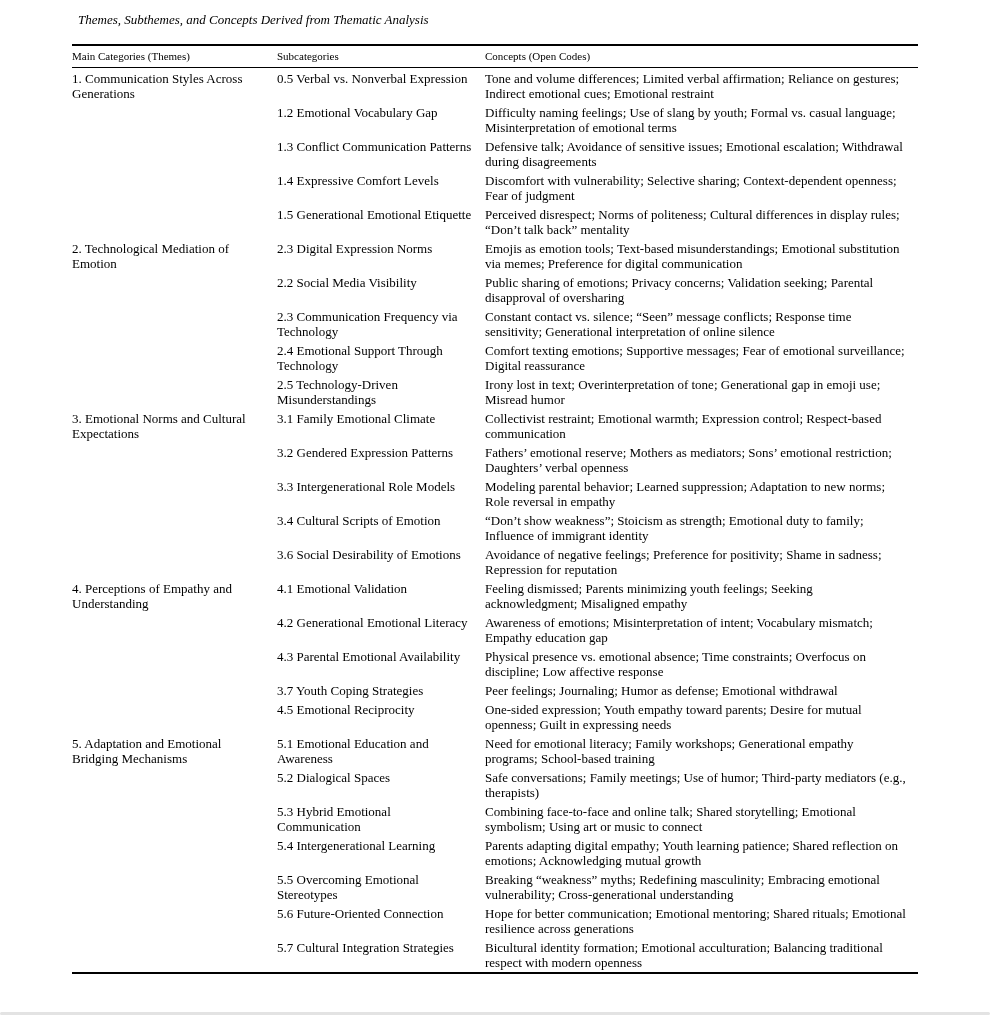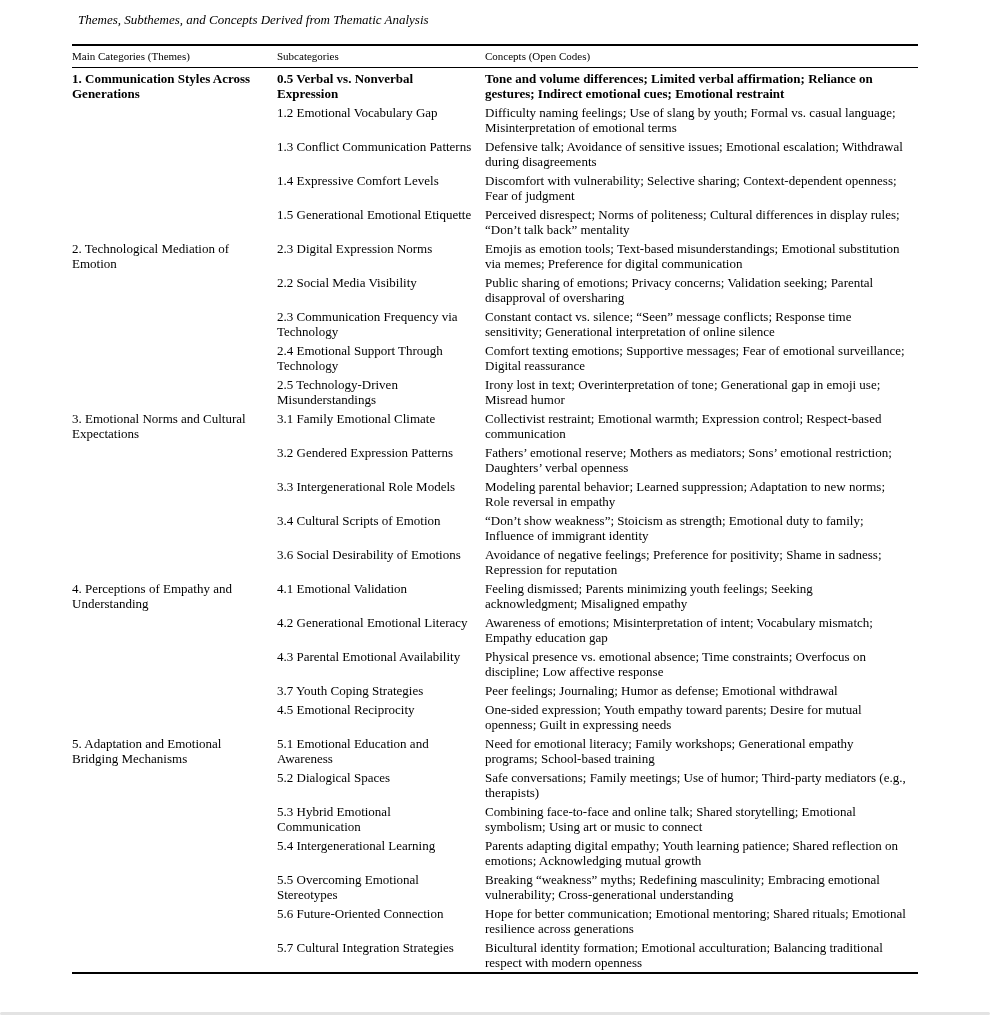--- a/index.html
+++ b/index.html
@@ -45,21 +45,21 @@
     border-top: 2px solid #000000;
     border-bottom: 1px solid #000000;
     vertical-align: top;
   }
   tbody td {
     vertical-align: top;
     font-size: 13px;
     line-height: 15px;
     padding: 2px 10px 2px 0;
   }
-  tbody tr:first-child td { padding-top: 3px; font-weight: bold; }
+  tbody tr:first-child td { padding-top: 3px; }
   table.themes-table { border-bottom: 2px solid #000000; }
   .viewport-edge {
     position: absolute;
     left: 0;
     right: 0;
     top: 1012px;
     height: 3px;
     background: #e3e3e3;
     border-radius: 3px;
   }

